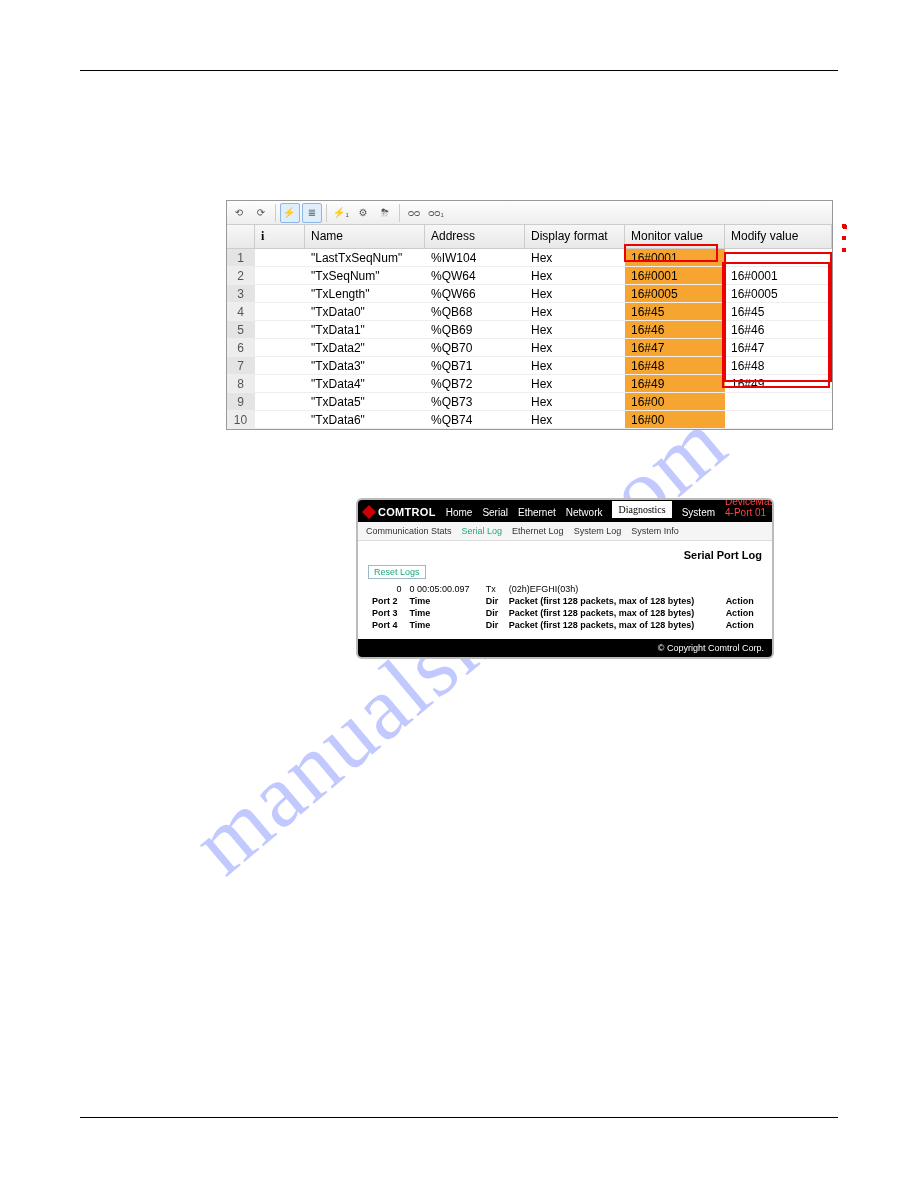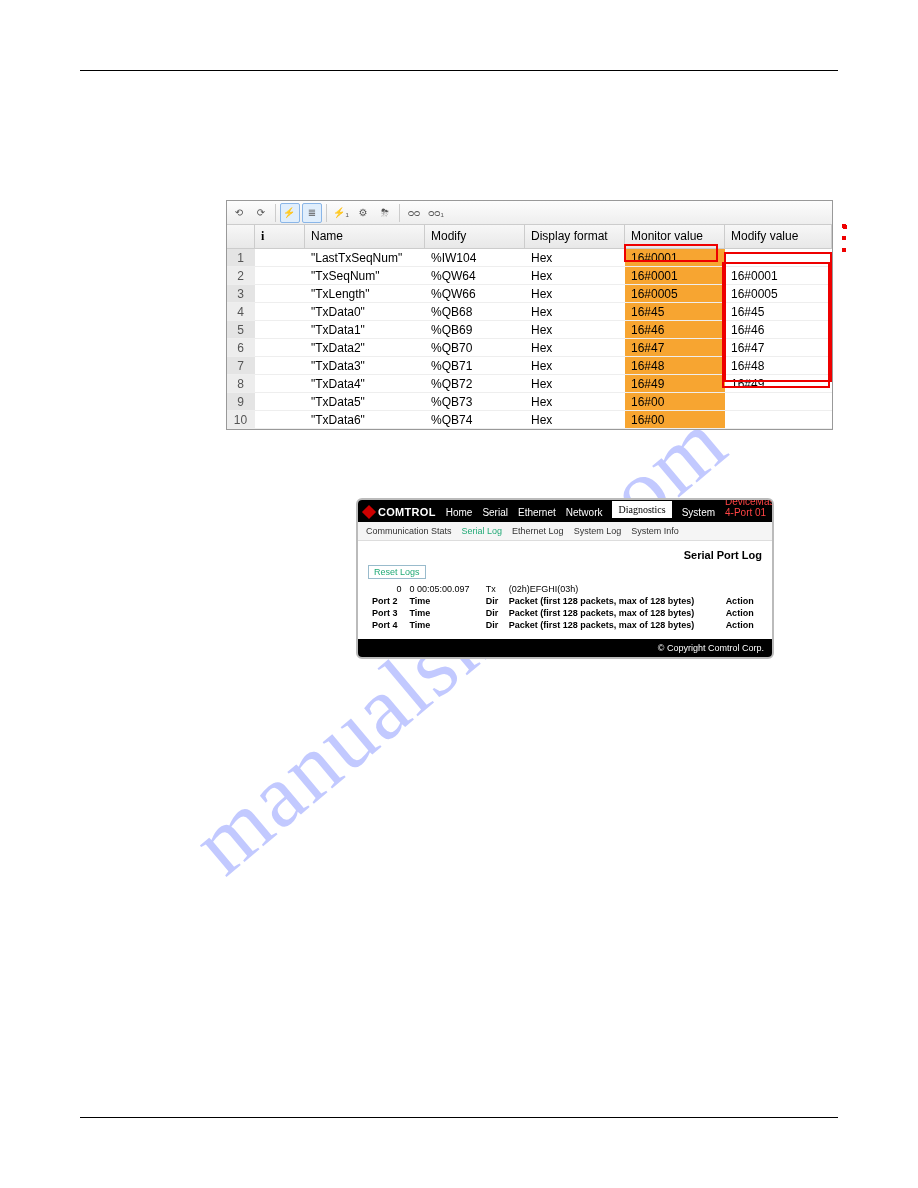--- a/index.html
+++ b/index.html
@@ -171,21 +171,21 @@
     <div class="tbtn">⚙</div>
     <div class="tbtn">⛈</div>
     <div class="tsep"></div>
     <div class="tbtn">ᴑᴑ</div>
     <div class="tbtn">ᴑᴑ₁</div>
   </div>
   <div class="watch-head">
     <div class="c-rownum"></div>
     <div class="c-i">i</div>
     <div class="c-name">Name</div>
-    <div class="c-addr">Modify</div>
+    <div class="c-addr">Address</div>
     <div class="c-disp">Display format</div>
     <div class="c-mon" style="background:transparent">Monitor value</div>
     <div class="c-mod">Modify value</div>
   </div>
   <div id="watch-rows">
       <div class="watch-row">
         <div class="rownum">1</div>
         <div class="icol"></div>
         <div class="ncol">"LastTxSeqNum"</div>
         <div class="acol">%IW104</div>

